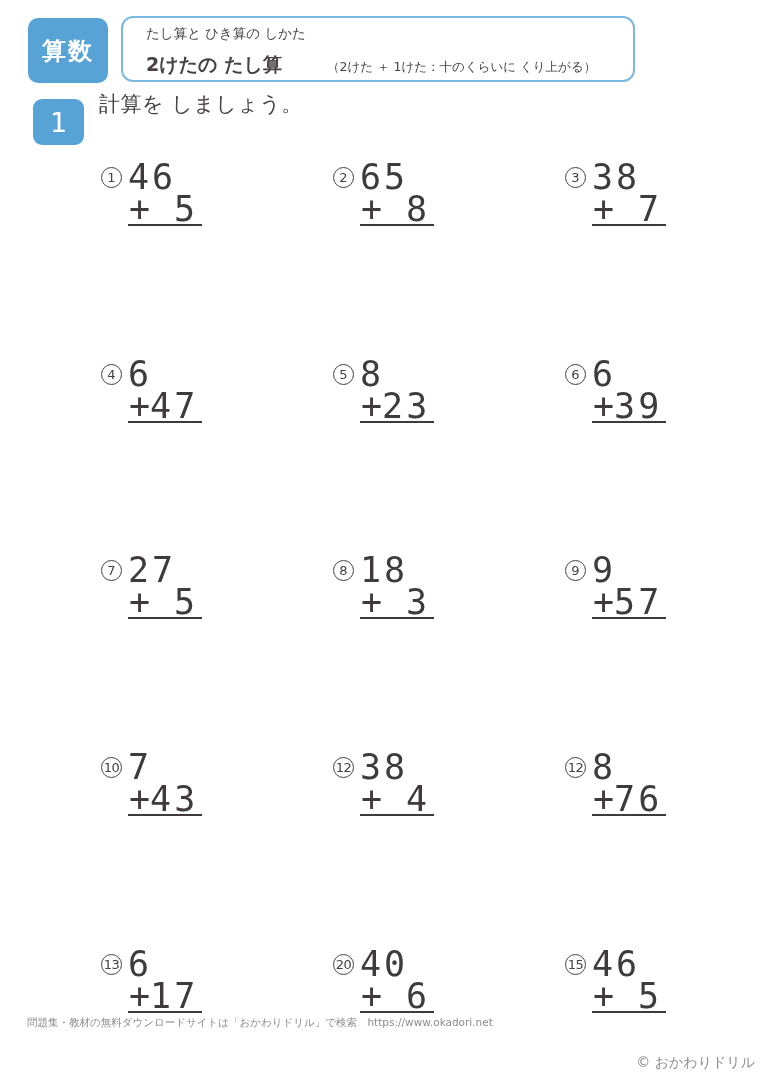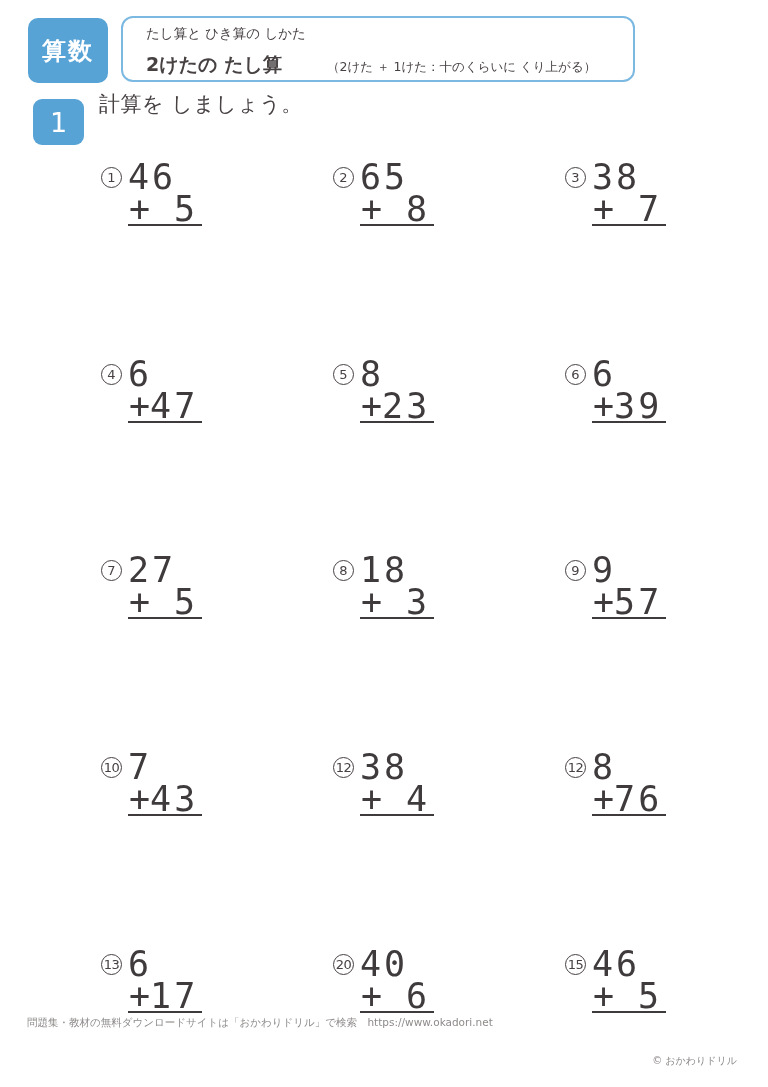--- a/index.html
+++ b/index.html
@@ -66,22 +66,22 @@
     padding-left:1px; padding-right:4px;
   }
   .plus { font-size:35px; }
   .op-bottom { letter-spacing:3px; }
   
   .footer-left {
     position:absolute; left:27px; top:1016px;
     font-size:10.5px; color:#8e8b8a;
   }
   .footer-right {
-    position:absolute; right:31px; top:1054px;
-    font-size:10px; color:#8e8b8a;
+    position:absolute; right:13px; top:1054px;
+    font-size:14px; color:#8e8b8a;
   }
 </style>
 </head>
 <body>
 
 <div class="page">
 
   <header>
     <div class="subject-badge">算数</div>
     <div class="title-box">

